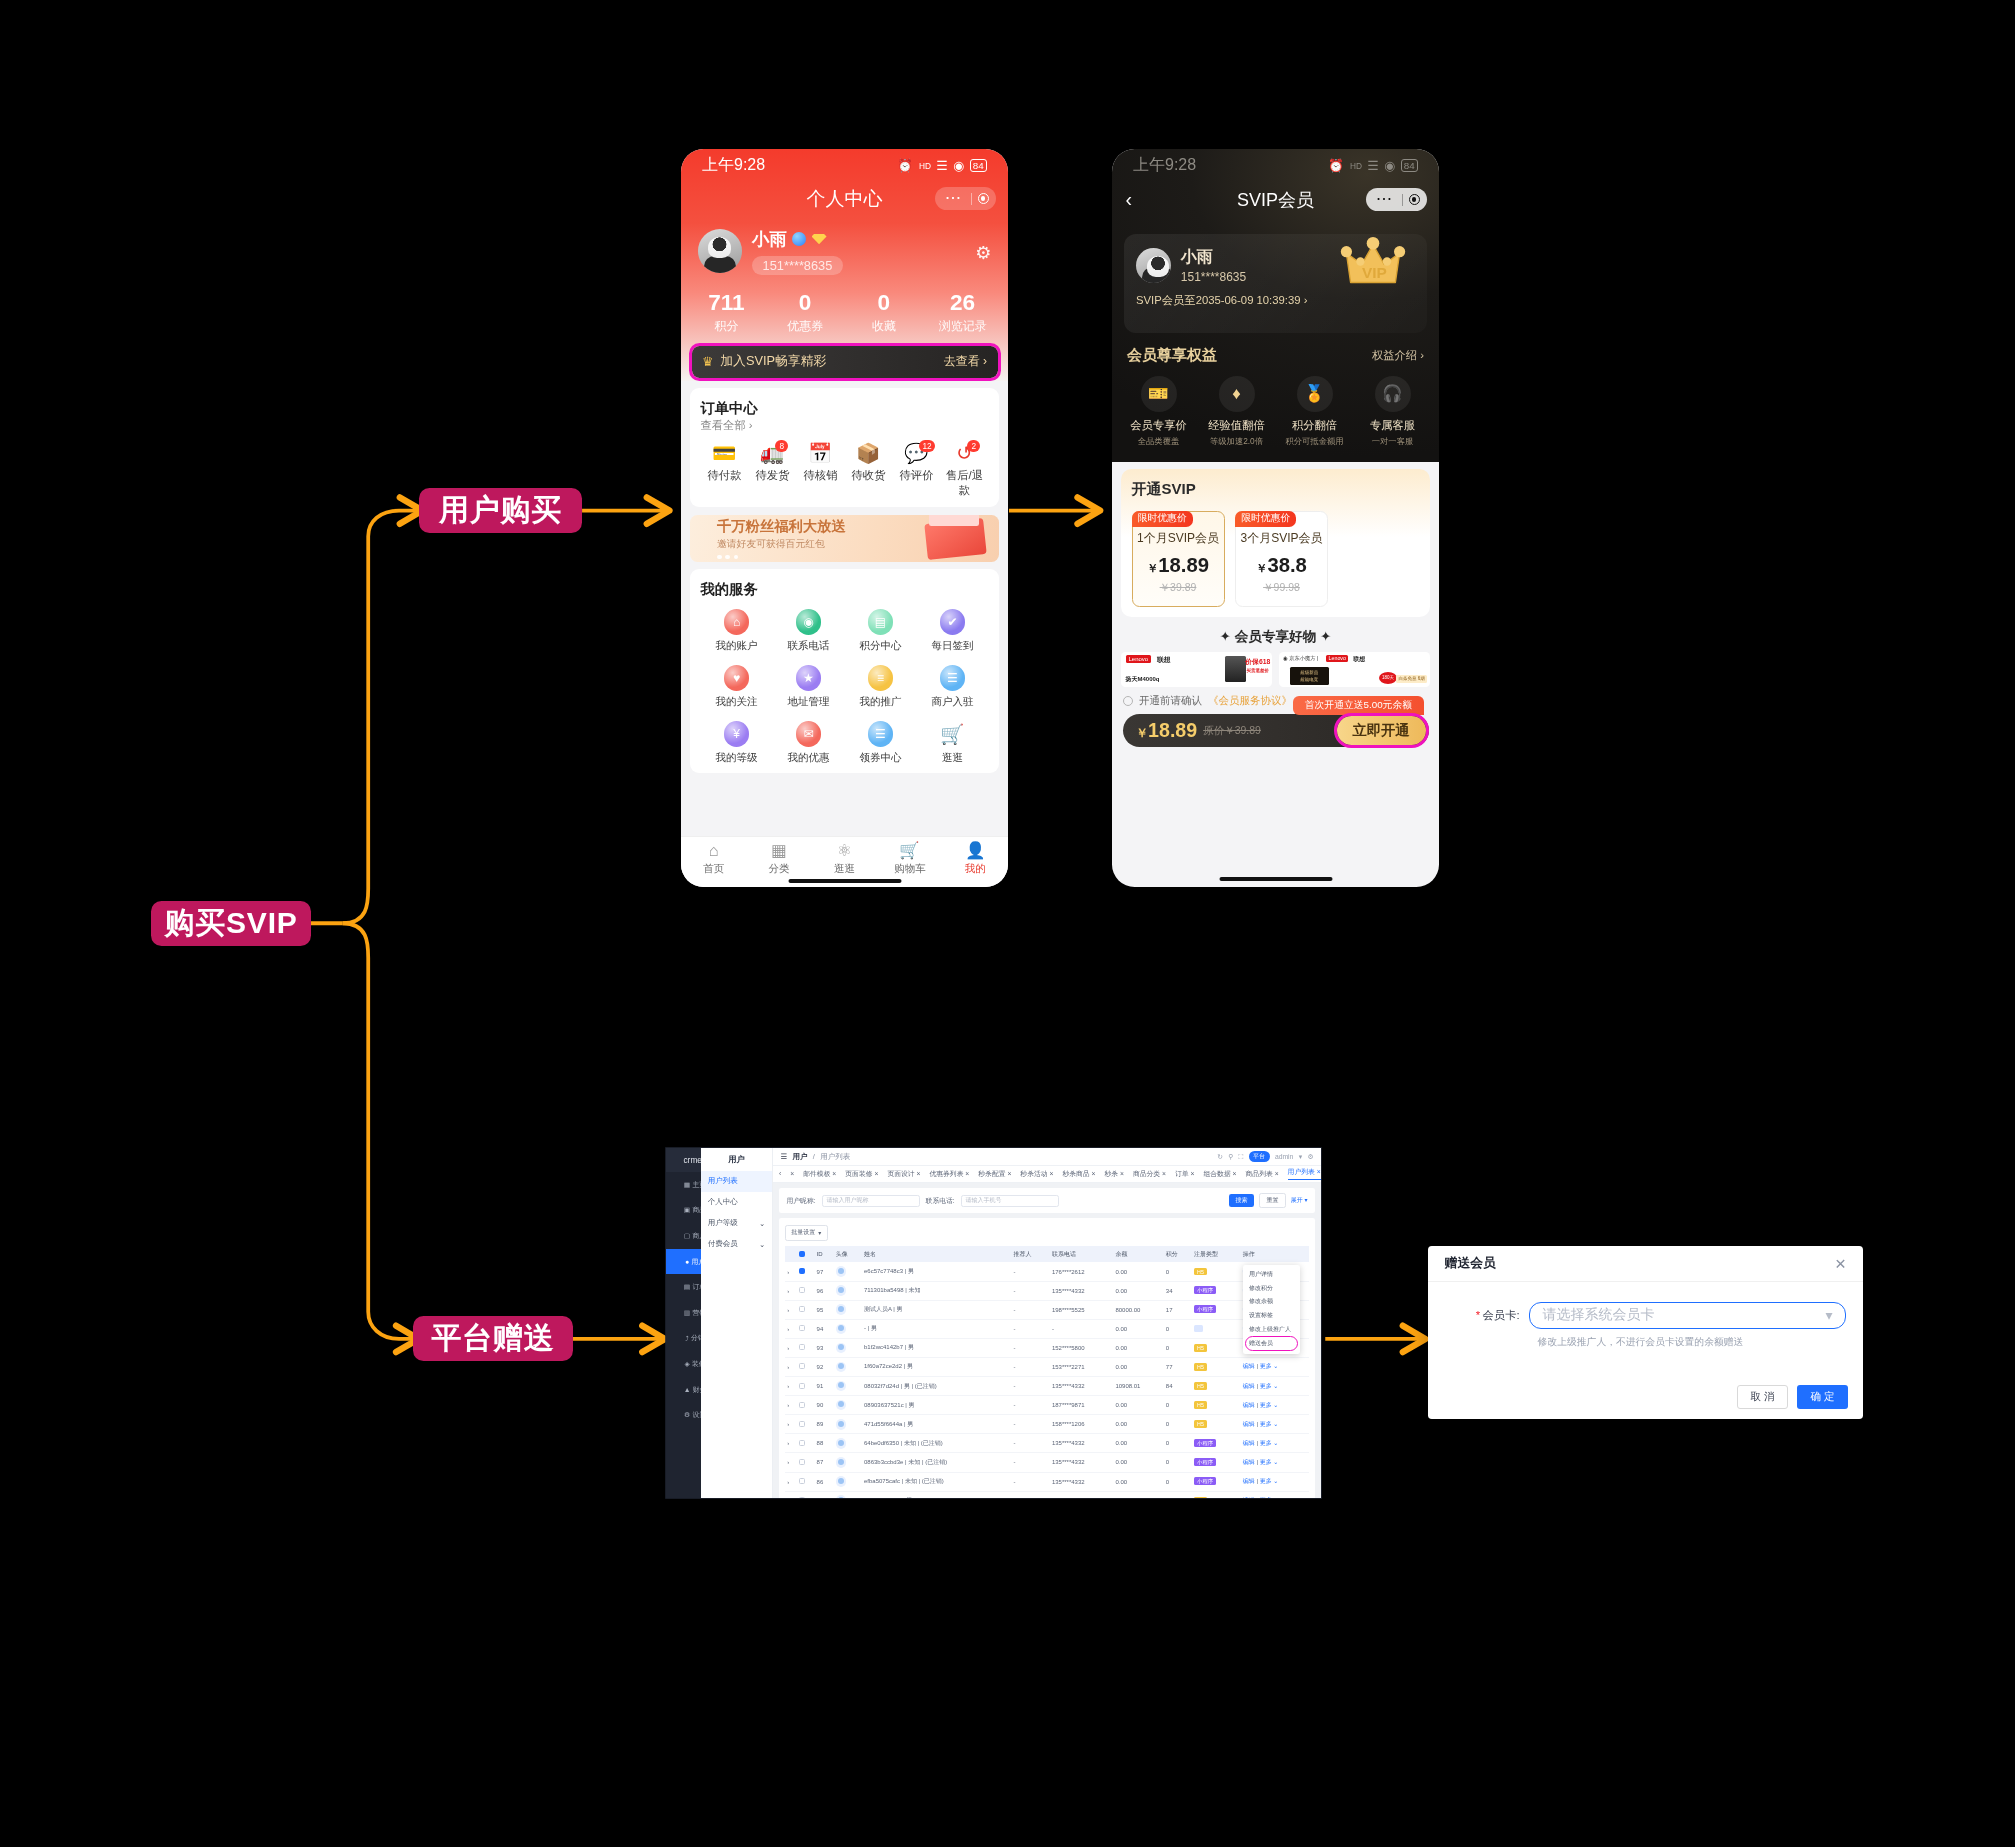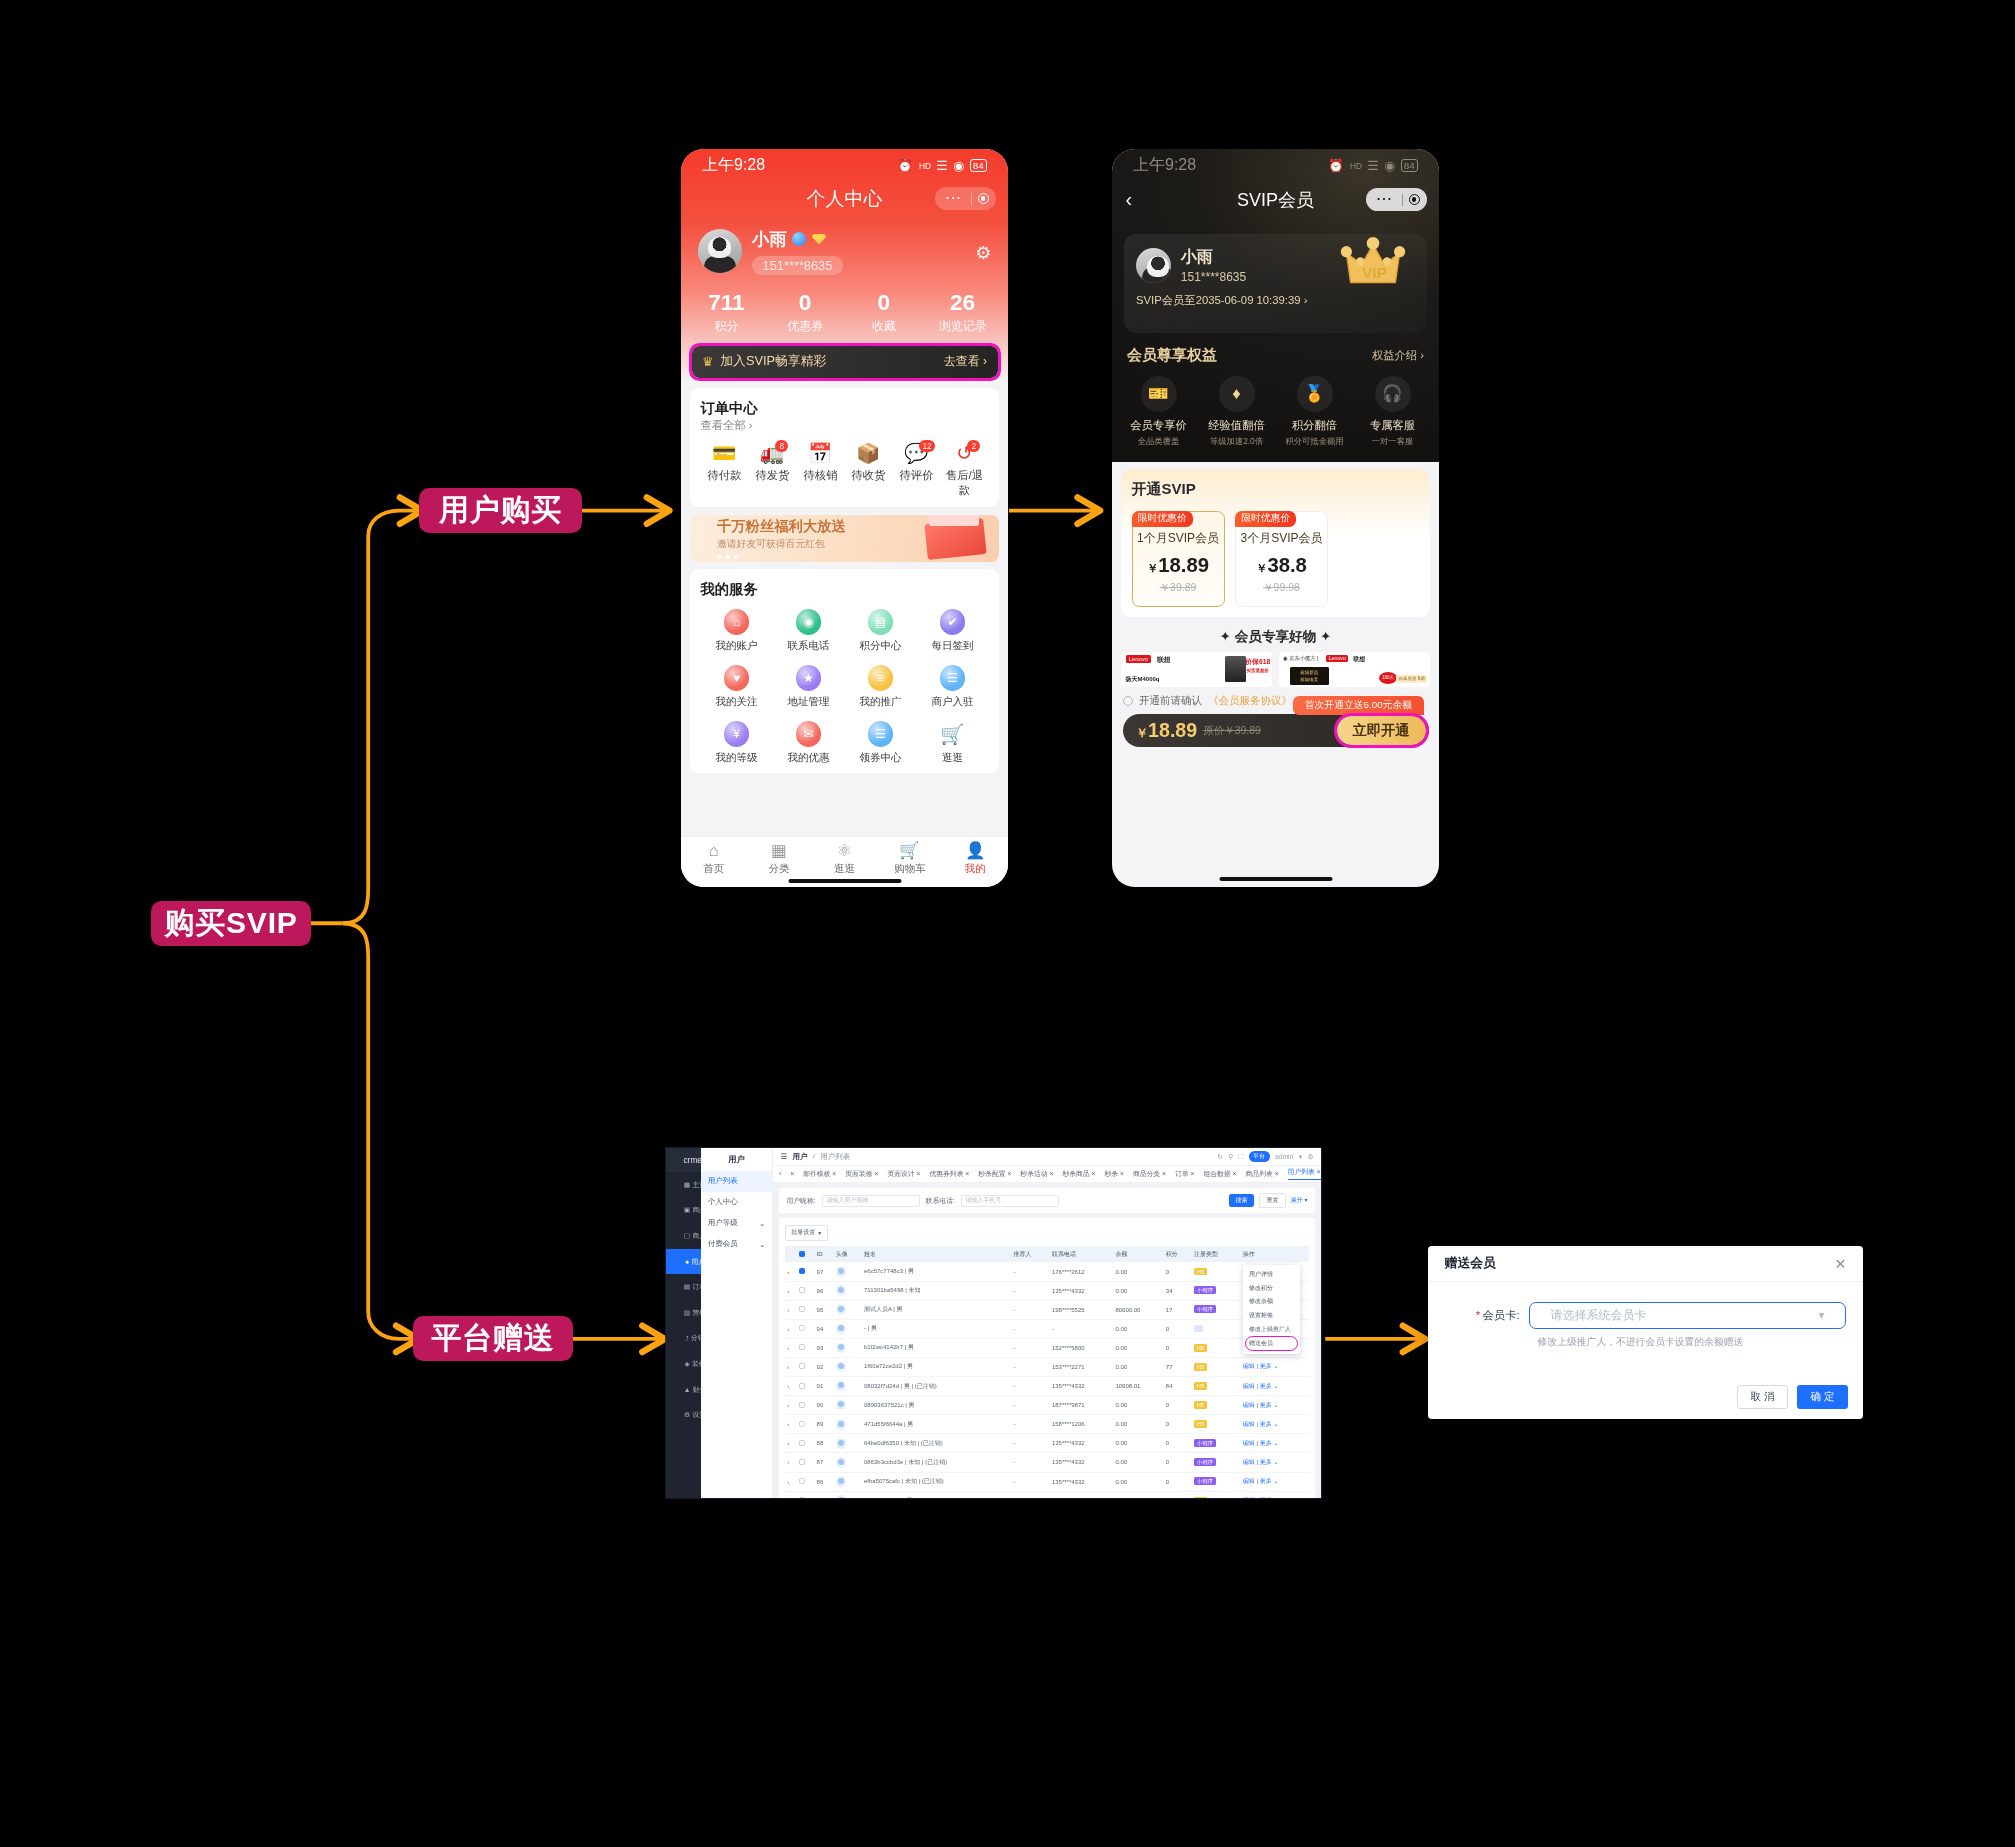--- a/index.html
+++ b/index.html
@@ -223,22 +223,22 @@
 
   
   #modal { position:absolute; left: 1428px; top: 1246px; width: 435px; height: 173px; background:#fff; border-radius: 3.8px; box-shadow: 0 4.5px 19.6px rgba(0,0,0,.25); }
   .md-head { height: 36px; display:flex; align-items:center; justify-content:space-between; padding: 0 16.6px; border-bottom: 0.8px solid #f0f0f0; }
   .md-title { font-size: 12.8px; font-weight: 700; color:#1f2430; }
   .md-close { font-size: 14.3px; color:#8b93a3; }
   .md-body { padding: 19.6px 16.6px 0 16.6px; }
   .md-row { display:flex; align-items:center; }
   .md-lab { width: 84px; text-align:right; font-size: 11.3px; color:#3a4050; padding-right: 9px; }
   .md-lab .req { color:#f5222d; margin-right: 2.3px; }
-  .md-sel { flex:1; height: 27px; border: 1.1px solid #1f6fff; border-radius: 7px; display:flex; align-items:center;
-            justify-content:space-between; padding: 0 21px; font-size: 12px; color:#b6bcc8; }
+  .md-sel { flex:1; height: 27px; border: 1.1px solid #1f6fff; border-radius: 12px; display:flex; align-items:center;
+            justify-content:space-between; padding: 0 13px; font-size: 14px; color:#b6bcc8; }
   .md-hint { font-size: 9.8px; color:#9aa2b1; margin: 7.5px 0 0 84px; padding-left: 9px; }
   .md-foot { position:absolute; right: 15px; bottom: 10.5px; display:flex; gap: 9px; }
   .md-btn { height: 24px; min-width: 51px; border-radius: 3px; font-size: 10.5px; display:flex; align-items:center; justify-content:center; }
   .md-btn.cancel { background:#fff; border:0.8px solid #d9d9d9; color:#3a4050; }
   .md-btn.ok { background:#1f6fff; color:#fff; }
 </style>
 </head>
 <body>
 
 <div id="stage">

